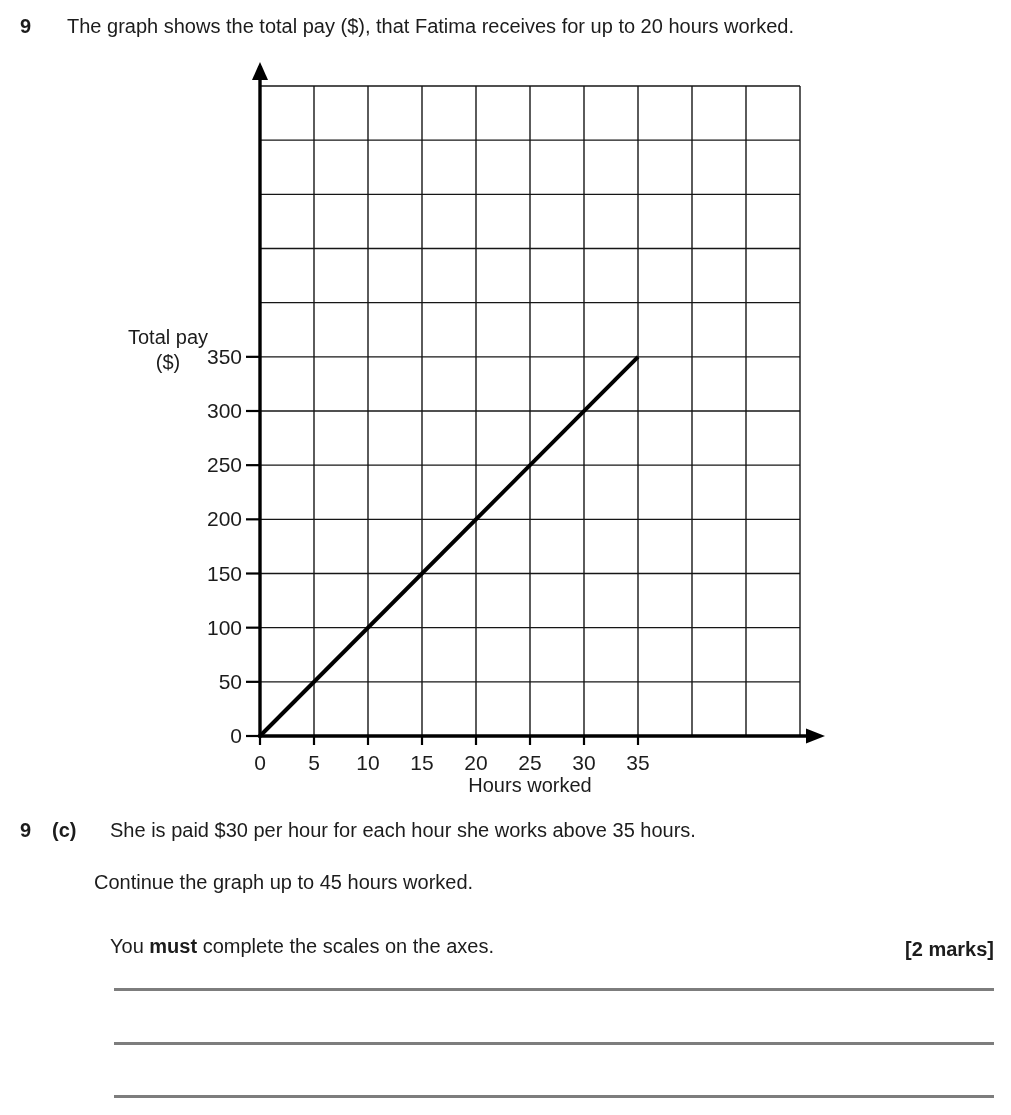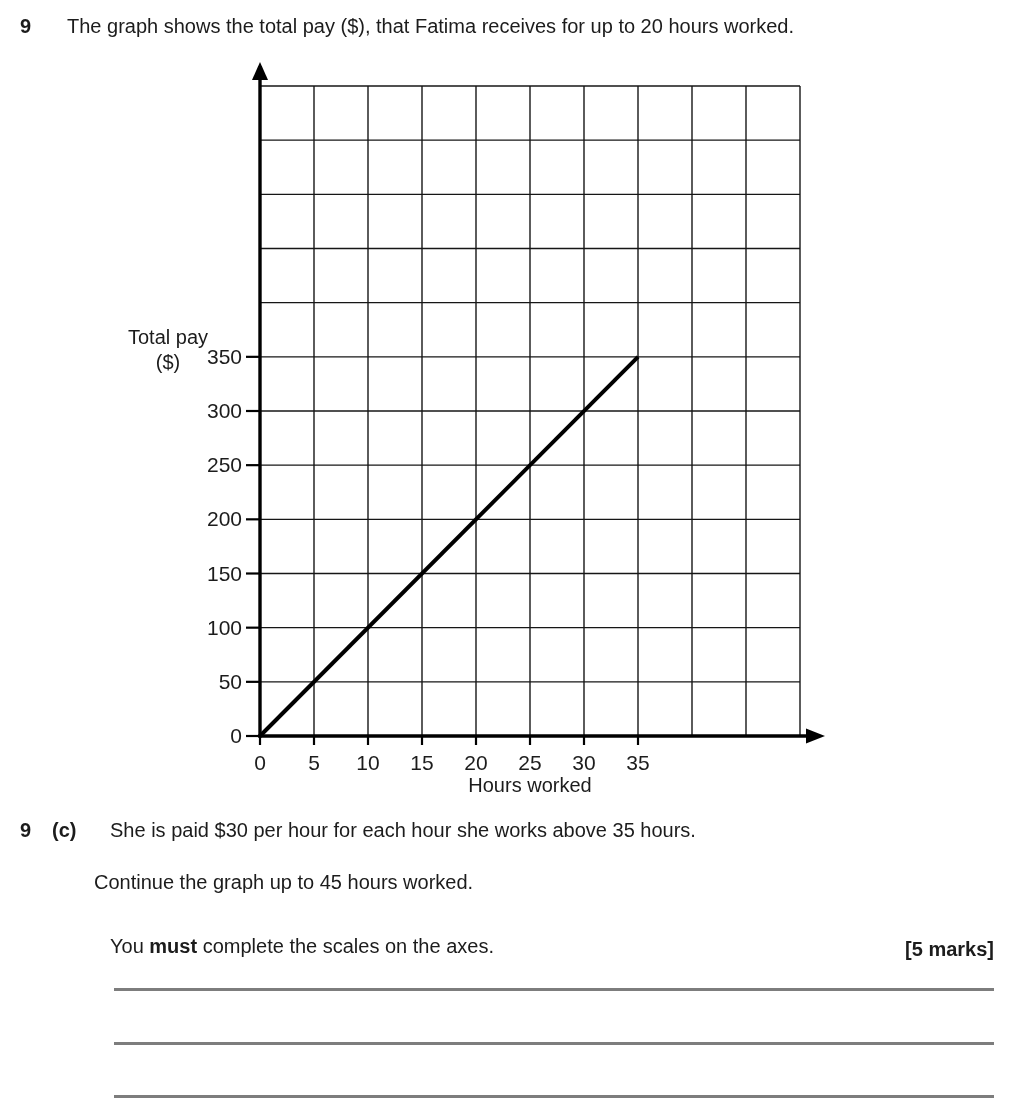--- a/index.html
+++ b/index.html
@@ -112,19 +112,19 @@
     <text x="168" y="344" text-anchor="middle" font-size="20">Total pay</text>
     <text x="168" y="369" text-anchor="middle" font-size="20">($)</text>
     <polyline points="260,736 638,356.8333333333333" fill="none" stroke="#000000" stroke-width="4"></polyline>
   </svg>
 
 <span class="abs t b" id="c-num">9</span>
 <span class="abs t b" id="c-label">(c)</span>
 <span class="abs t" id="c-line1">She is paid $30 per hour for each hour she works above 35 hours.</span>
 <span class="abs t" id="c-line2">Continue the graph up to 45 hours worked.</span>
 <span class="abs t" id="c-line3"><span class="keep-space">You </span><span class="b keep-space">must</span><span class="keep-space"> complete the scales on the axes.</span></span>
-<span class="abs t b" id="c-marks">[5 marks]</span>
+<span class="abs t b" id="c-marks">[2 marks]</span>
 
 <div id="answer-lines">
     <div class="answer-line" style="top: 988px; background: rgb(125, 125, 125);"></div>
     <div class="answer-line" style="top: 1041.5px; background: rgb(125, 125, 125);"></div>
     <div class="answer-line" style="top: 1095px; background: rgb(125, 125, 125);"></div>
   </div>
 
 </body></html>

